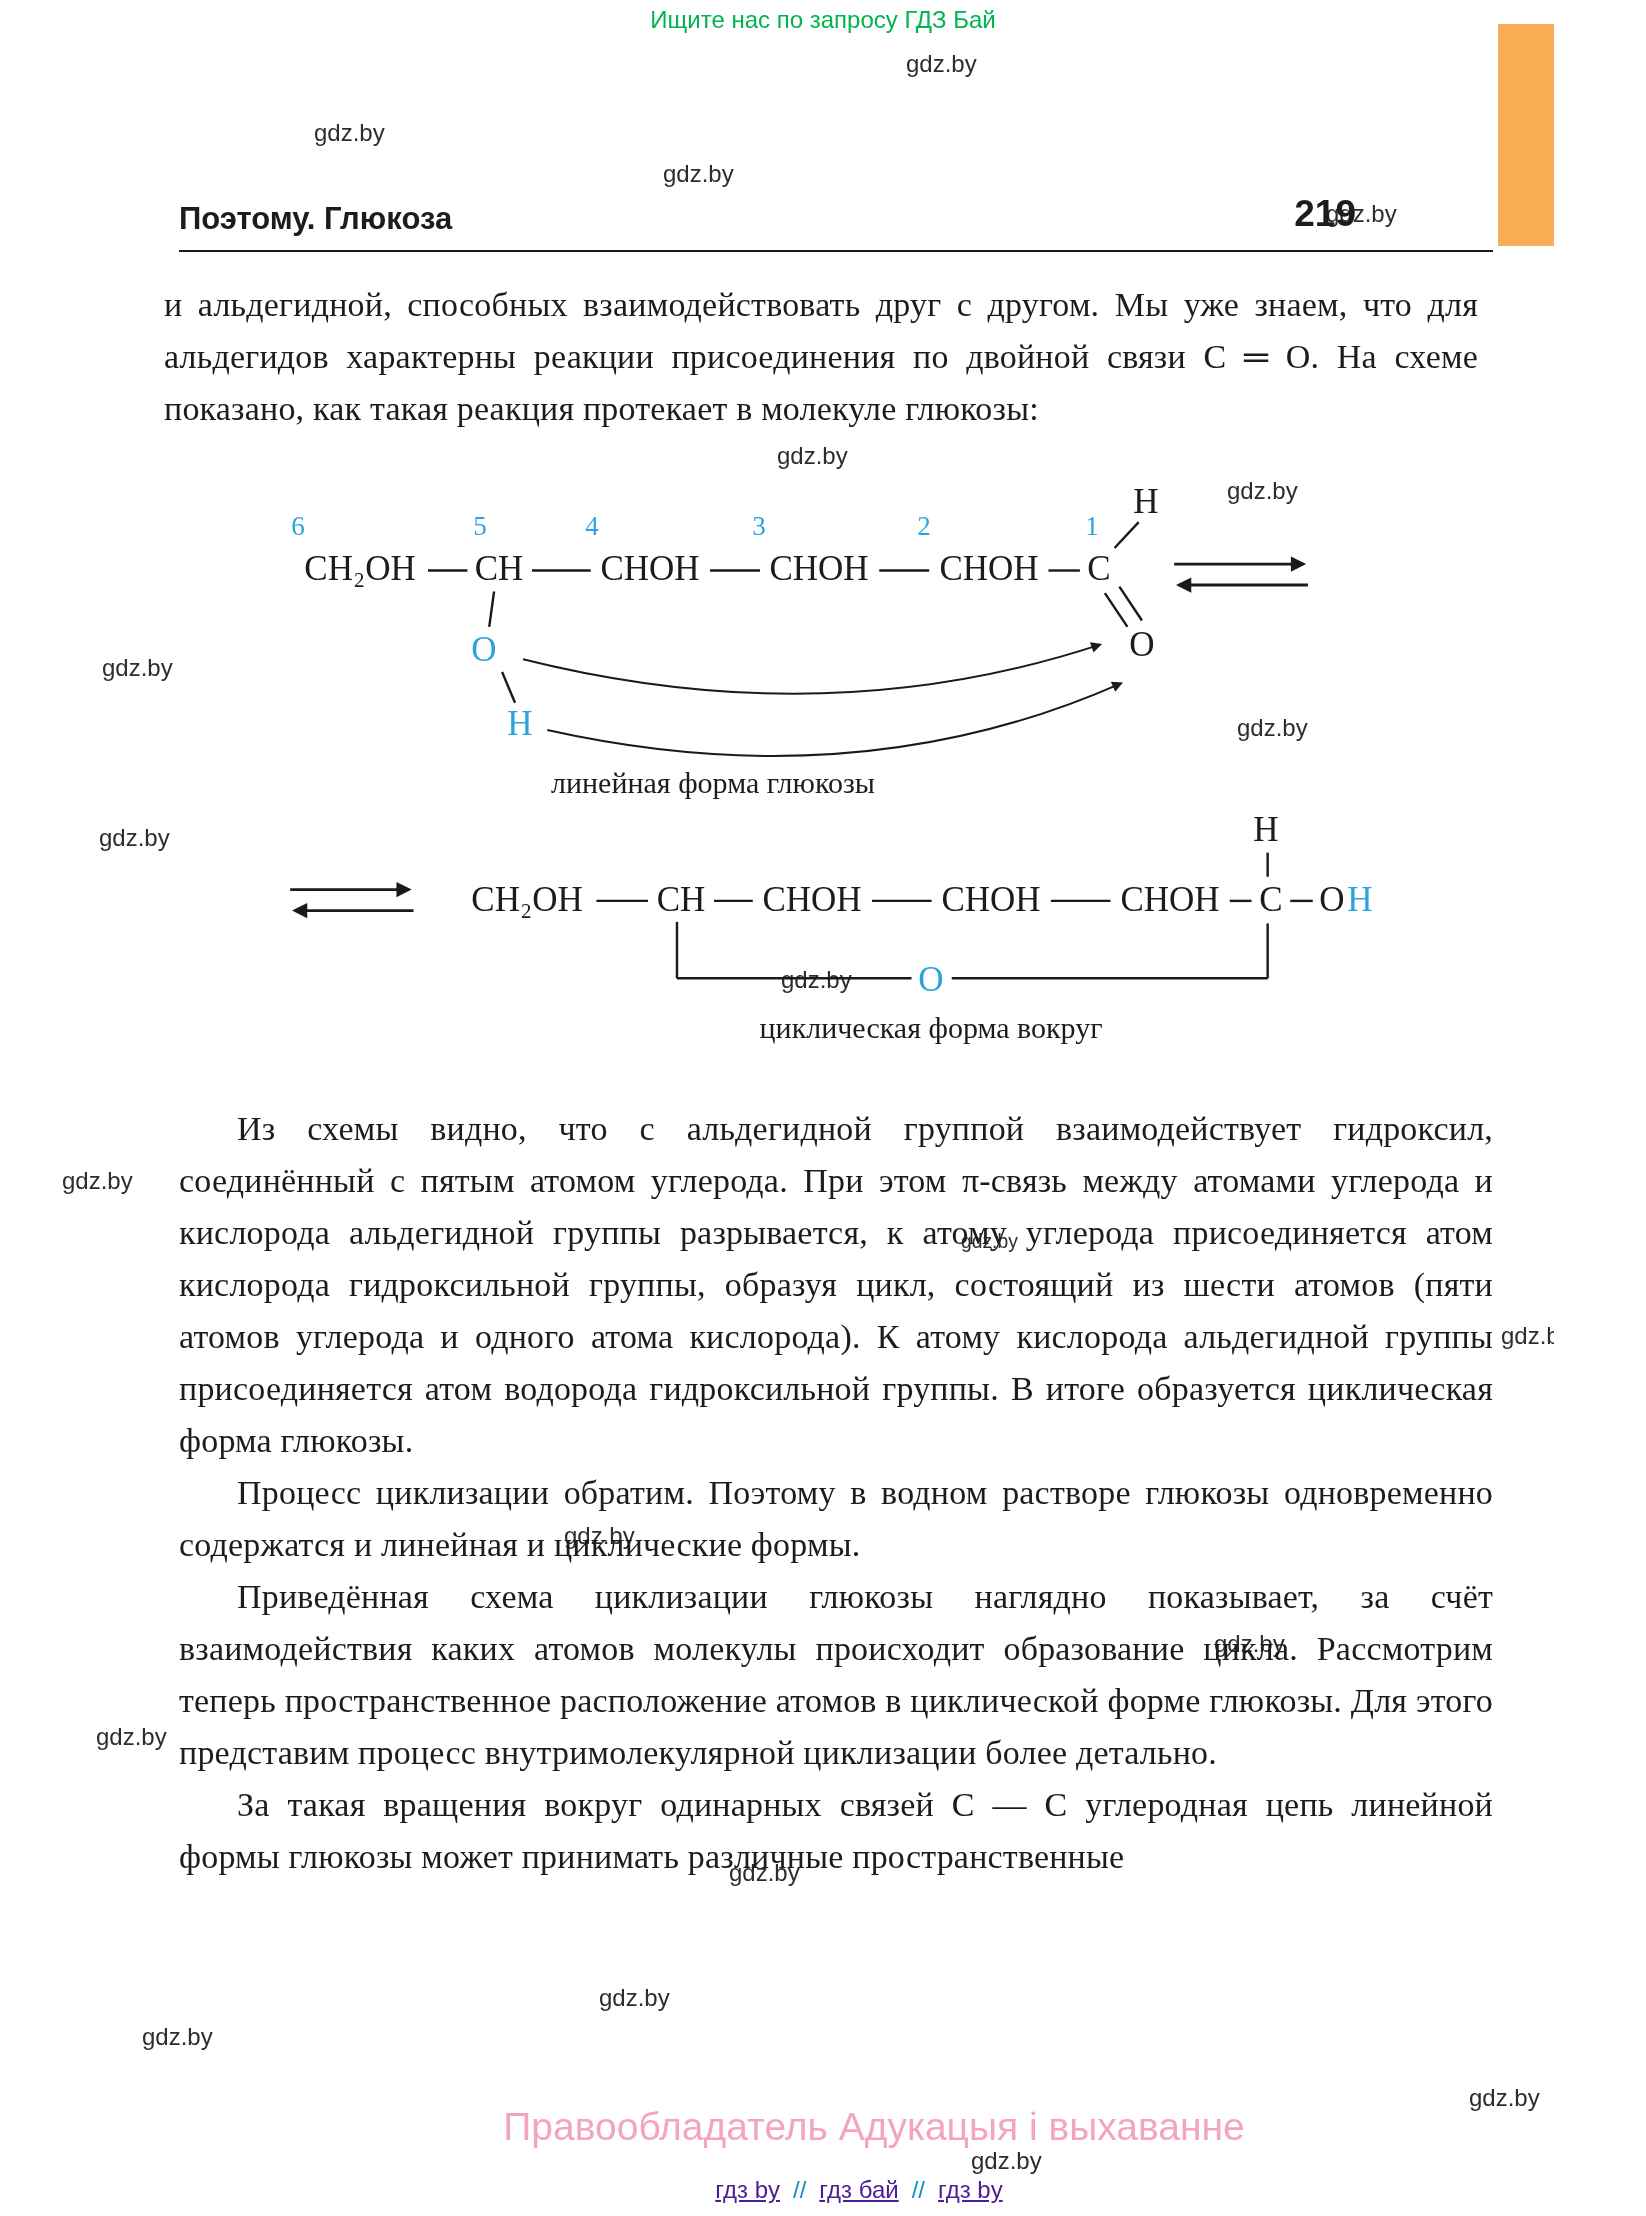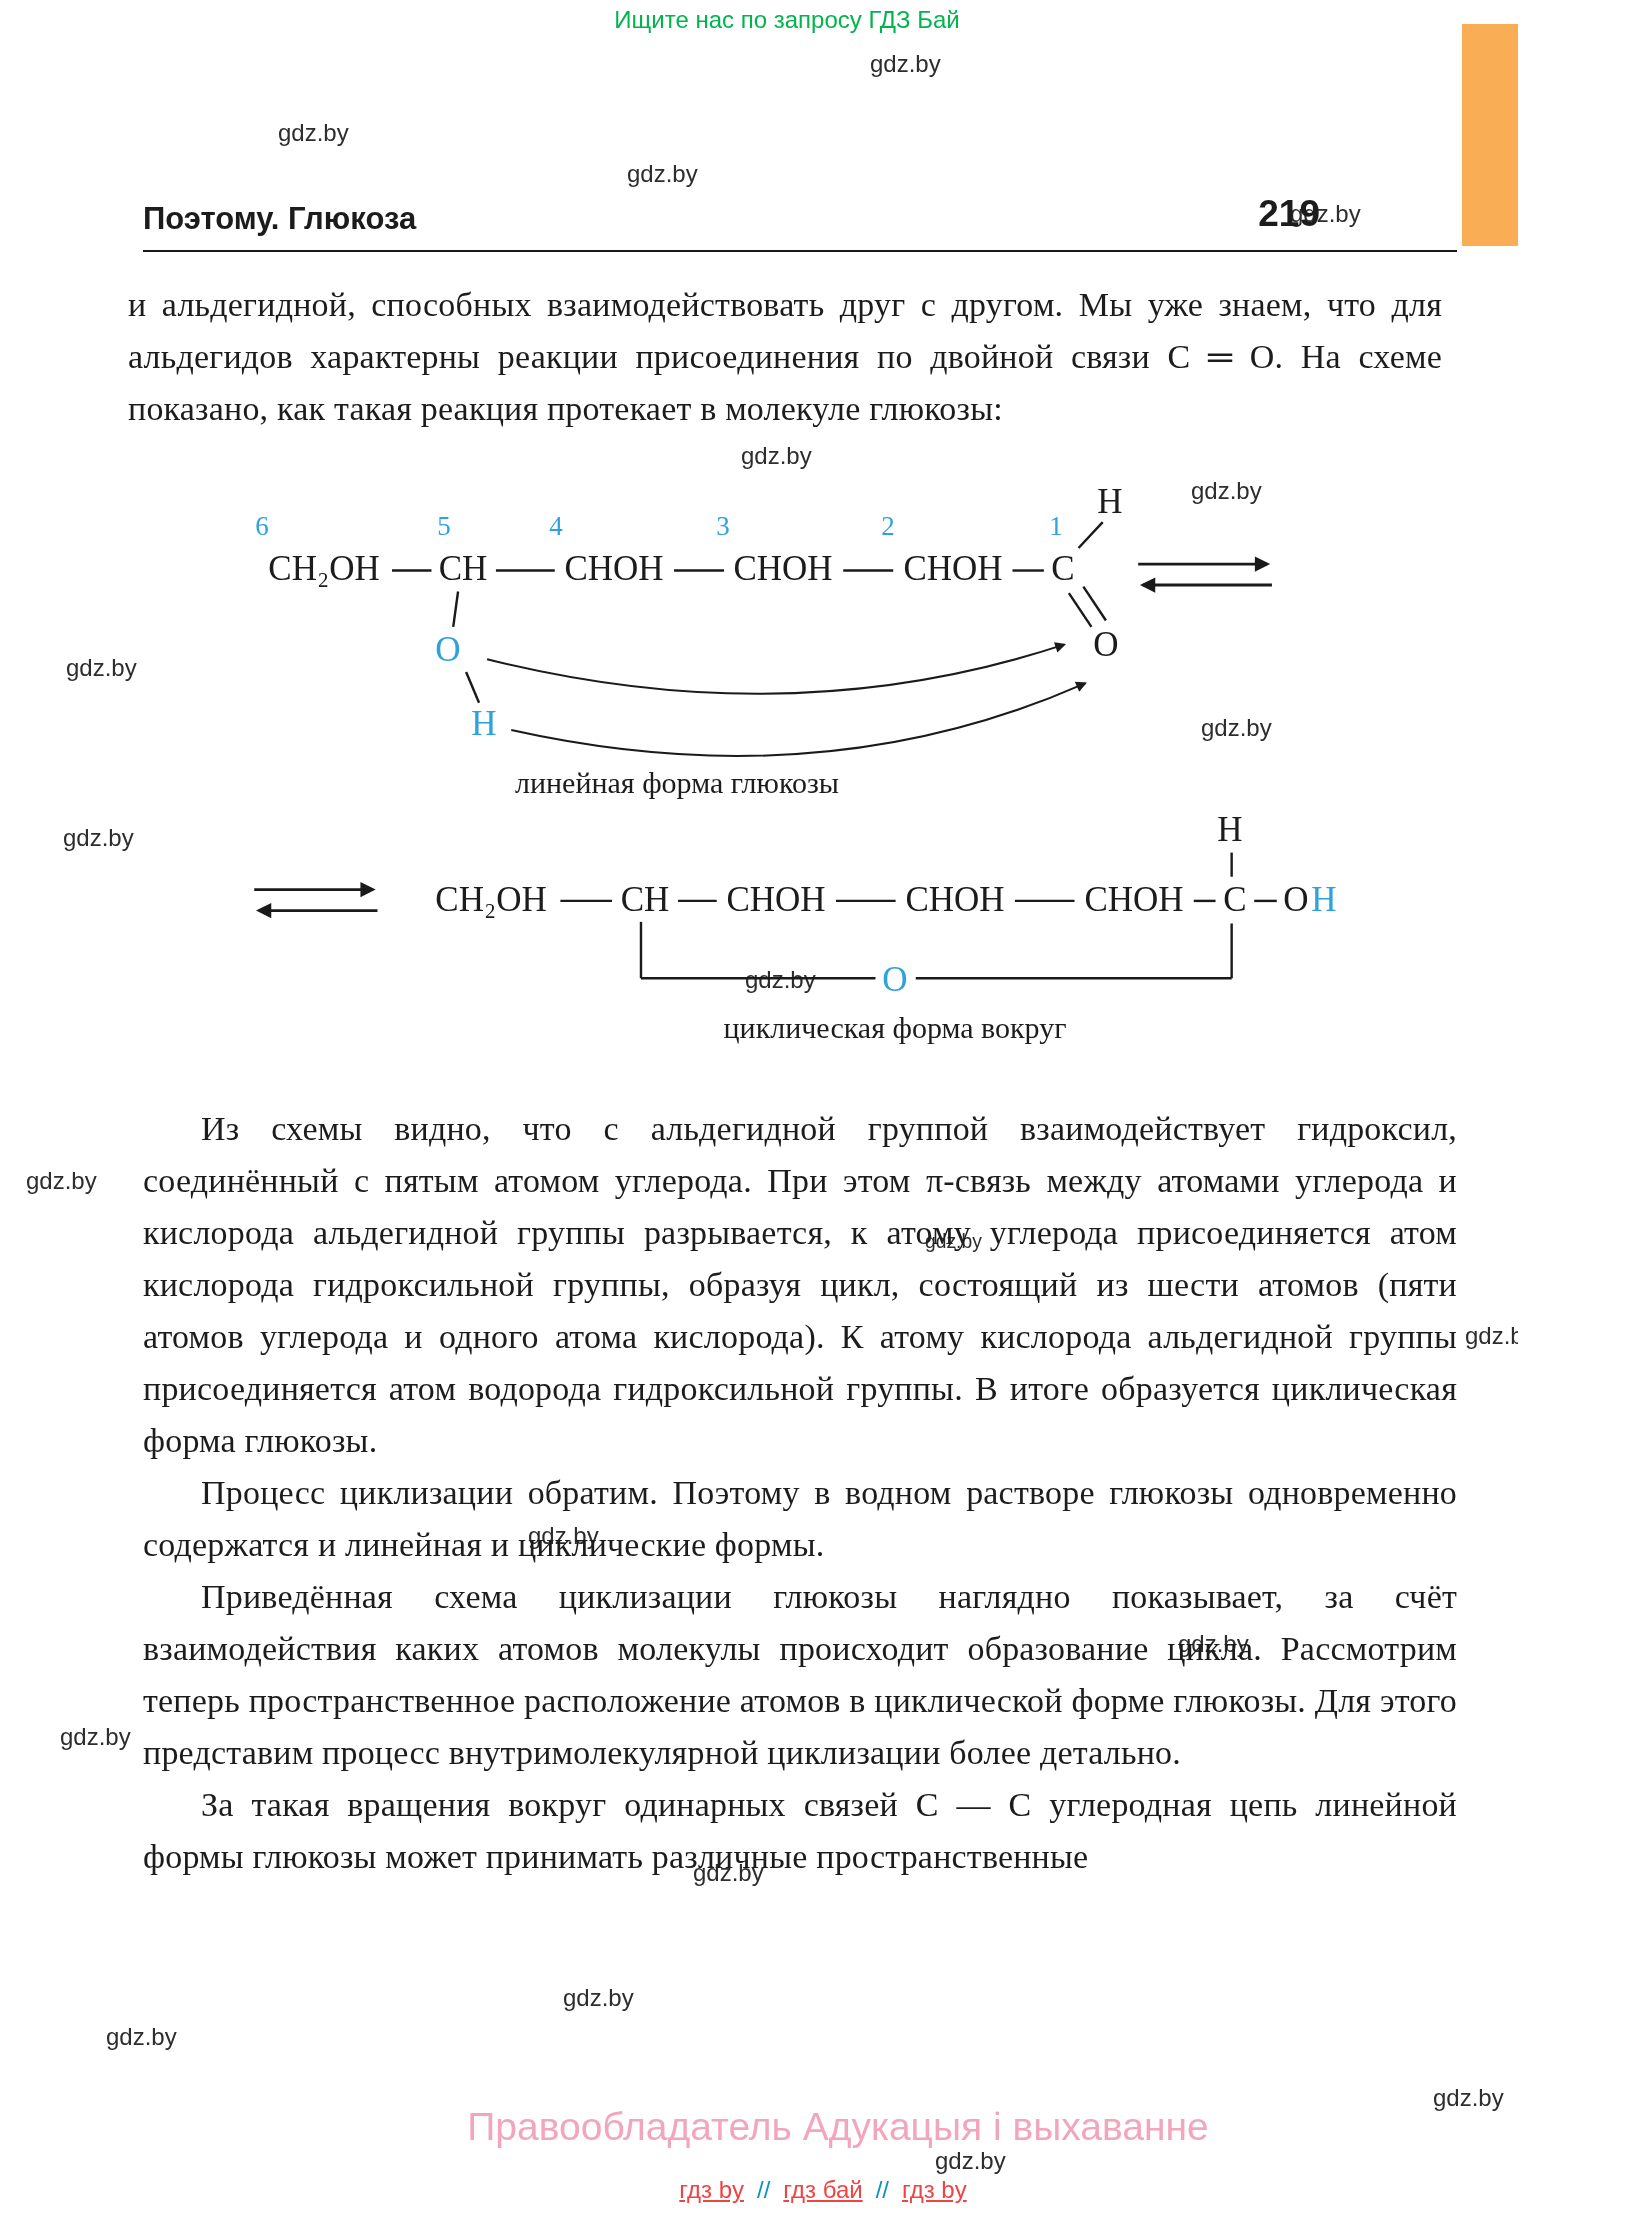--- a/index.html
+++ b/index.html
@@ -1,19 +1,19 @@
 <!DOCTYPE html>
 <html lang="ru" style="font-size:13px"><head>
 <meta charset="utf-8">
 <style>
   * { margin:0; padding:0; box-sizing:border-box; }
   html,body { background:#ffffff; }
   .page {
     position:relative; width:1518px; height:2216px; background:#ffffff;
-    overflow:hidden; font-family:"Liberation Serif","DejaVu Serif",serif; color:#1c1c1c;
+    overflow:hidden; font-family:"Liberation Serif","DejaVu Serif",serif; color:#1c1c1c;margin-left:36px;
   }
   .orange-block { position:absolute; left:1462px; top:24px; width:185px; height:222px; background:#F9AE56; }
   .banner {
     position:absolute; top:6.4px; left:787px; transform:translateX(-50%);
     font-family:"Liberation Sans","DejaVu Sans",sans-serif; font-size:24px; color:#00B44E; white-space:nowrap;
   }
   .wm {
     position:absolute; font-family:"Liberation Sans","DejaVu Sans",sans-serif;
     font-size:24px; color:#2d2d2d; white-space:nowrap;
   }
@@ -38,21 +38,21 @@
   svg.overlay { position:absolute; left:0; top:0; pointer-events:none; }
   .copyright {
     position:absolute; left:838px; top:2105px; transform:translateX(-50%);
     font-family:"Liberation Sans","DejaVu Sans",sans-serif; font-size:39px; color:#F2A6BC; white-space:nowrap;
   }
   .bottom-links {
     position:absolute; left:823px; top:2176px; transform:translateX(-50%);
     font-family:"Liberation Sans","DejaVu Sans",sans-serif; font-size:24px; color:#0992C0;
     display:flex; gap:13px; white-space:nowrap;
   }
-  .bottom-links a { color:#ef4444; text-decoration:underline; cursor:pointer; }
+  .bottom-links a { color:#4c1d95; text-decoration:underline; cursor:pointer; }
   .bottom-links .sep { color:#0992C0; }
 </style>
 </head>
 <body>
 
 <div class="page">
 
   <div class="orange-block"></div>
 
   <div class="banner">Ищите нас по запросу ГДЗ Бай</div>

